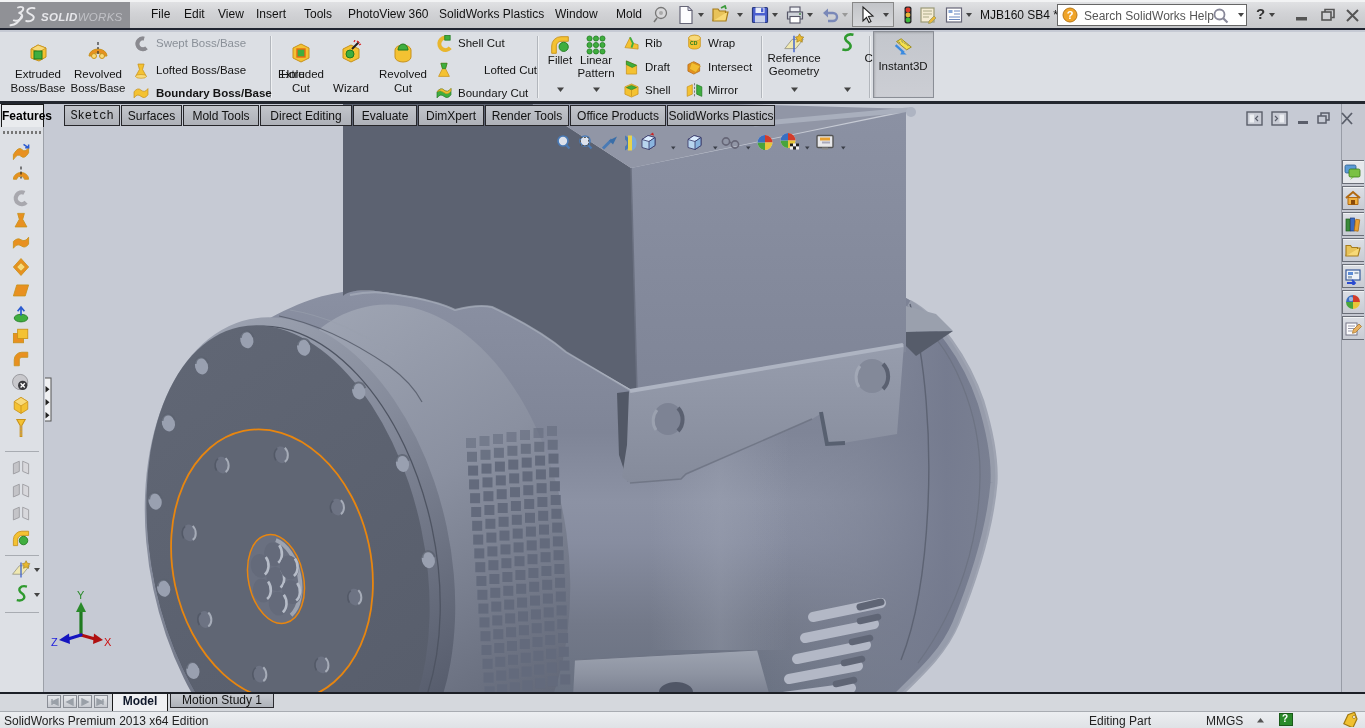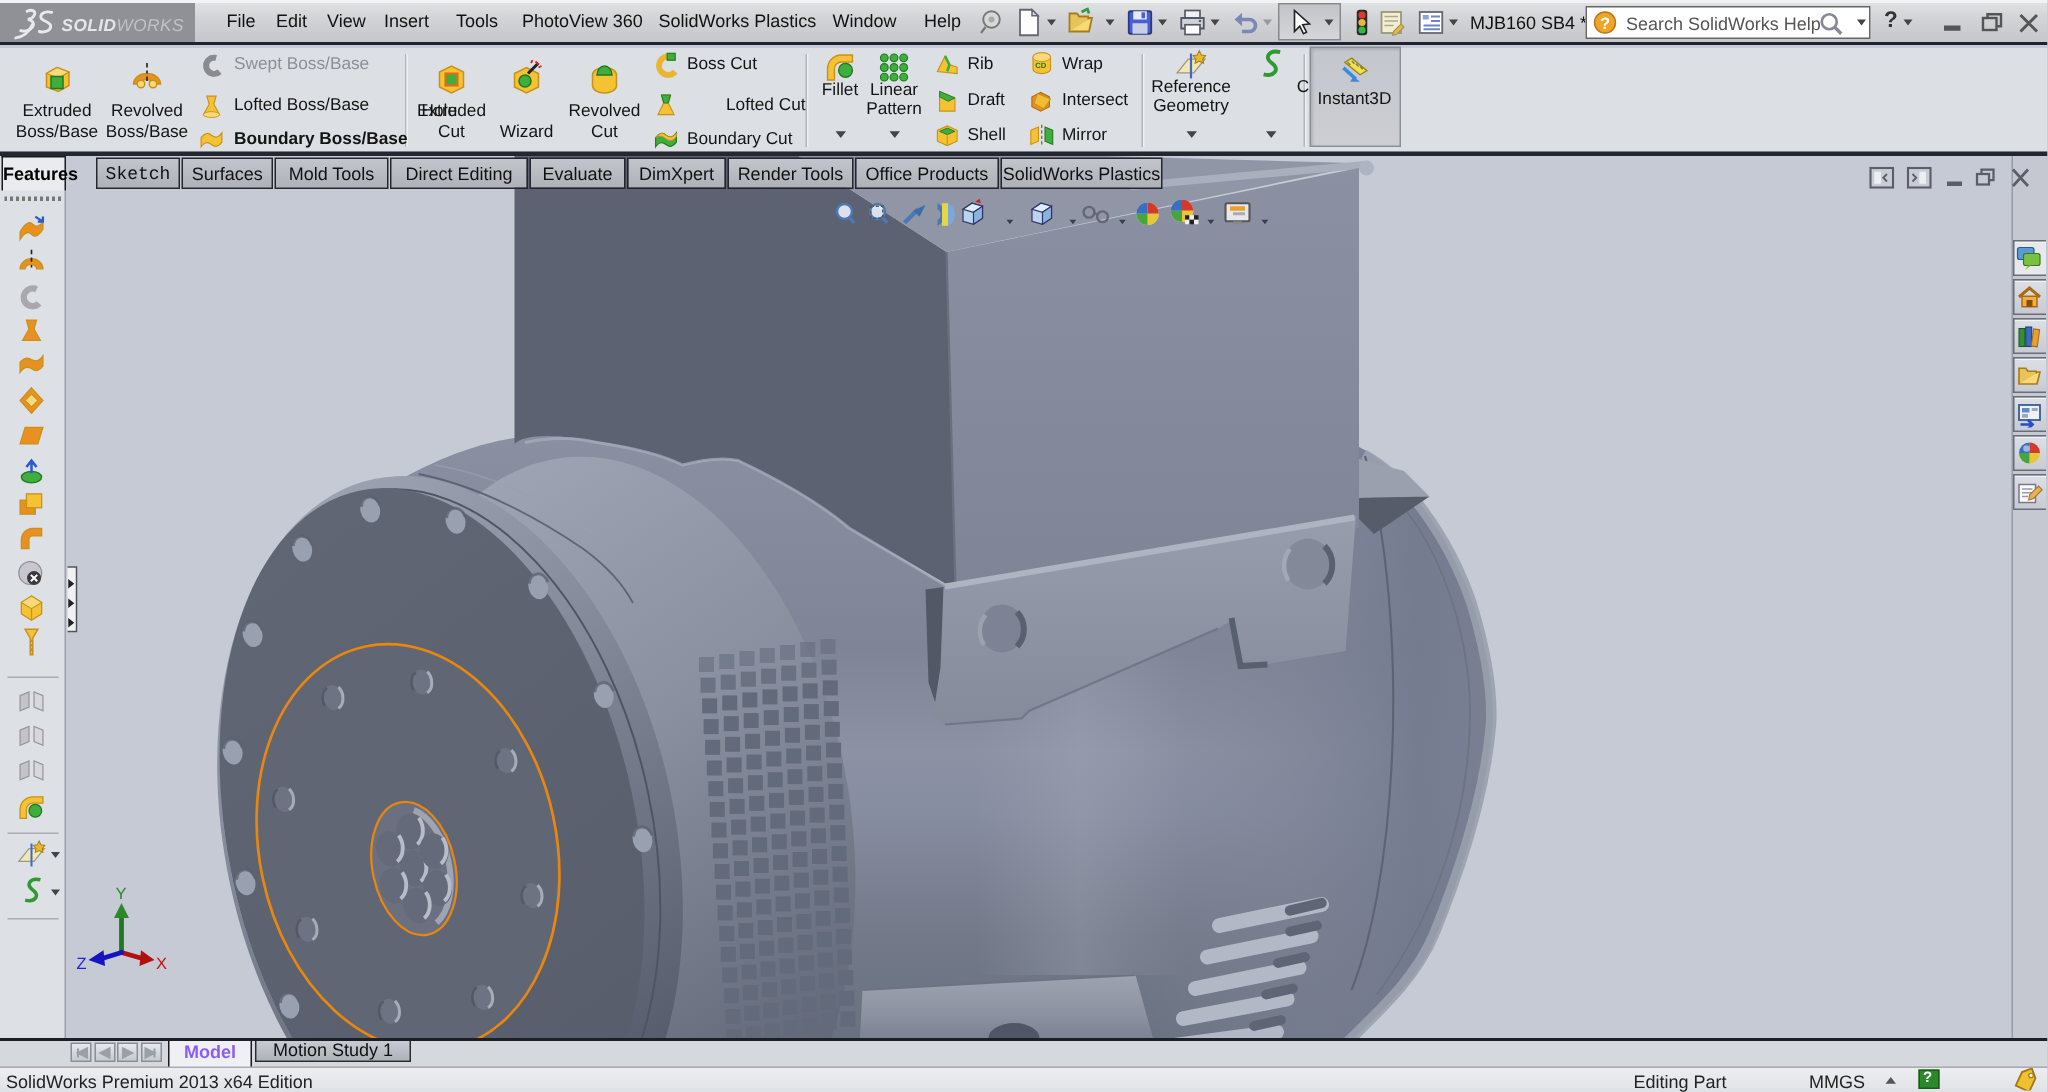--- a/index.html
+++ b/index.html
@@ -371,21 +371,21 @@
 </svg>
 </div>
 <div class="abs" style="left:151px;top:7px;font-size:12px;color:#111;">File</div>
 <div class="abs" style="left:184px;top:7px;font-size:12px;color:#111;">Edit</div>
 <div class="abs" style="left:218px;top:7px;font-size:12px;color:#111;">View</div>
 <div class="abs" style="left:256px;top:7px;font-size:12px;color:#111;">Insert</div>
 <div class="abs" style="left:304px;top:7px;font-size:12px;color:#111;">Tools</div>
 <div class="abs" style="left:348px;top:7px;font-size:12px;color:#111;">PhotoView 360</div>
 <div class="abs" style="left:439px;top:7px;font-size:12px;color:#111;">SolidWorks Plastics</div>
 <div class="abs" style="left:555px;top:7px;font-size:12px;color:#111;">Window</div>
-<div class="abs" style="left:616px;top:7px;font-size:12px;color:#111;">Help</div>
+<div class="abs" style="left:616px;top:7px;font-size:12px;color:#111;">Mold</div>
 <svg class="abs" style="left:652px;top:5px;" width="18" height="19" viewBox="0 0 18 19">
 <circle cx="9" cy="8" r="5.5" fill="#d8d8da" stroke="#777" stroke-width="1.3"></circle>
 <path d="M 5,13 L 2,17" stroke="#777" stroke-width="1.5"></path>
       <circle cx="9" cy="8" r="2" fill="#aaa"></circle>
     </svg>
 <svg class="abs" style="left:676px;top:5px;" width="20" height="20" viewBox="0 0 20 20">
       <path d="M4,1.5 h8 l4,4 v13 h-12 Z" fill="#fdfdfe" stroke="#667" stroke-width="1.2"></path>
       <path d="M12,1.5 l4,4 h-4 Z" fill="#dde" stroke="#667" stroke-width="1"></path>
     </svg>
 <svg class="abs" style="left:697px;top:12px;" width="8" height="6" viewBox="0 0 8 6">
@@ -534,21 +534,21 @@
       <path d="M5,10 a8,5 0 0 1 16,0 v7 a8,5 0 0 1 -16,0 Z" fill="#f4c232" stroke="#c8921a" stroke-width="1"></path>
       <path d="M8,10 a5,6 0 0 1 10,0 Z" fill="#3fae3f" stroke="#1f7a1f" stroke-width="1"></path>
     </svg>
 <div class="abs" style="left:333px;top:68px;width:140px;text-align:center;font-size:11.5px;color:#141414;">Revolved</div>
 <div class="abs" style="left:333px;top:82px;width:140px;text-align:center;font-size:11.5px;color:#141414;">Cut</div>
 <svg class="abs" style="left:434px;top:34px;" width="20" height="20" viewBox="0 0 26 26">
       <path d="M17,5 a8,8 0 1 0 4,13" fill="none" stroke="#f4c232" stroke-width="5"></path>
       <path d="M17,5 a8,8 0 1 0 4,13" fill="none" stroke="#c8921a" stroke-width="5.5" stroke-opacity="0.25"></path>
       <rect x="14" y="2" width="7" height="6" fill="#3fae3f" stroke="#1f7a1f"></rect>
     </svg>
-<div class="abs" style="left:458px;top:37px;font-size:11.5px;color:#141414;white-space:nowrap;">Boss Cut</div>
+<div class="abs" style="left:458px;top:37px;font-size:11.5px;color:#141414;white-space:nowrap;">Shell Cut</div>
 <svg class="abs" style="left:434px;top:61px;" width="20" height="20" viewBox="0 0 26 26">
       <path d="M9,3 h8 l-2,7 l5,10 h-14 l5,-10 Z" fill="#f4c232" stroke="#c8921a" stroke-width="1"></path>
       <path d="M9,3 h8 l-2,7 h-4 Z" fill="#3fae3f" stroke="#1f7a1f" stroke-width="0.8"></path>
     </svg>
 <div class="abs" style="left:484px;top:64px;font-size:11.5px;color:#141414;white-space:nowrap;">Lofted Cut</div>
 <svg class="abs" style="left:434px;top:84px;" width="20" height="20" viewBox="0 0 26 26">
       <path d="M4,10 q5,-6 9,-2 q5,4 9,-2 v8 q-4,6 -9,2 q-5,-4 -9,2 Z" fill="#3fae3f" stroke="#1f7a1f" stroke-width="1"></path>
       <path d="M4,10 q5,-6 9,-2 q5,4 9,-2 l0,3 q-4,6 -9,2 q-5,-4 -9,-1 Z" fill="#f4c232" stroke="#c8921a" stroke-width="0.8"></path>
     </svg>
 <div class="abs" style="left:458px;top:87px;font-size:11.5px;color:#141414;white-space:nowrap;">Boundary Cut</div>
@@ -811,21 +811,21 @@
       <g fill="#9aa0a8" stroke="#9aa0a8" stroke-width="1.4">
         <path d="M2,1 l6,3 l-6,3 Z"></path>
       </g>
     </svg>
 <div class="abs" style="left:93.5px;top:695px;width:14px;height:13px;background:linear-gradient(180deg,#e6e8ec,#c6c9cf);border:1px solid #8a8e96;"></div>
 <svg class="abs" style="left:95.5px;top:698px;" width="10" height="8" viewBox="0 0 10 8">
       <g fill="#9aa0a8" stroke="#9aa0a8" stroke-width="1.4">
         <path d="M7,7 v-6 m0,3 l-6,-3 v6 Z"></path>
       </g>
     </svg>
-<div class="abs" style="left:112px;top:694px;width:56px;height:31px;background:#eff0f3;border:1px solid #1a1a1a;border-top:none;font-size:12px;font-weight:bold;color:#8b5cf6;text-align:center;line-height:14px;">Model</div>
+<div class="abs" style="left:112px;top:694px;width:56px;height:31px;background:#eff0f3;border:1px solid #1a1a1a;border-top:none;font-size:12px;font-weight:bold;color:#0f172a;text-align:center;line-height:14px;">Model</div>
 <div class="abs" style="left:170px;top:694px;width:104px;height:14px;background:linear-gradient(180deg,#c8cbd1,#aeb2b9);border:1px solid #2a2a2e;border-top:none;font-size:12px;color:#111;text-align:center;line-height:13px;">Motion Study 1</div>
 <div class="abs" style="left:0;top:711px;width:1365px;height:17px;background:linear-gradient(180deg,#eceef1,#dfe2e6);border-top:1px solid #a8acb2;"></div>
 <div class="abs" style="left:4px;top:714px;font-size:12px;color:#222;">SolidWorks Premium 2013 x64 Edition</div>
 <div class="abs" style="left:1089px;top:714px;font-size:12px;color:#222;">Editing Part</div>
 <div class="abs" style="left:1206px;top:714px;font-size:12px;color:#222;">MMGS</div>
 <svg class="abs" style="left:1256px;top:717px;" width="9" height="7" viewBox="0 0 9 7">
       <path d="M1,5.5 L8,5.5 L4.5,1 Z" fill="#555"></path>
     </svg>
 <div class="abs" style="left:1279px;top:713px;width:14px;height:13px;background:#2a8a2a;border:1px solid #1a5a1a;"></div>
 <div class="abs" style="left:1282px;top:713px;font-size:10px;font-weight:bold;color:#fff;">?</div>

